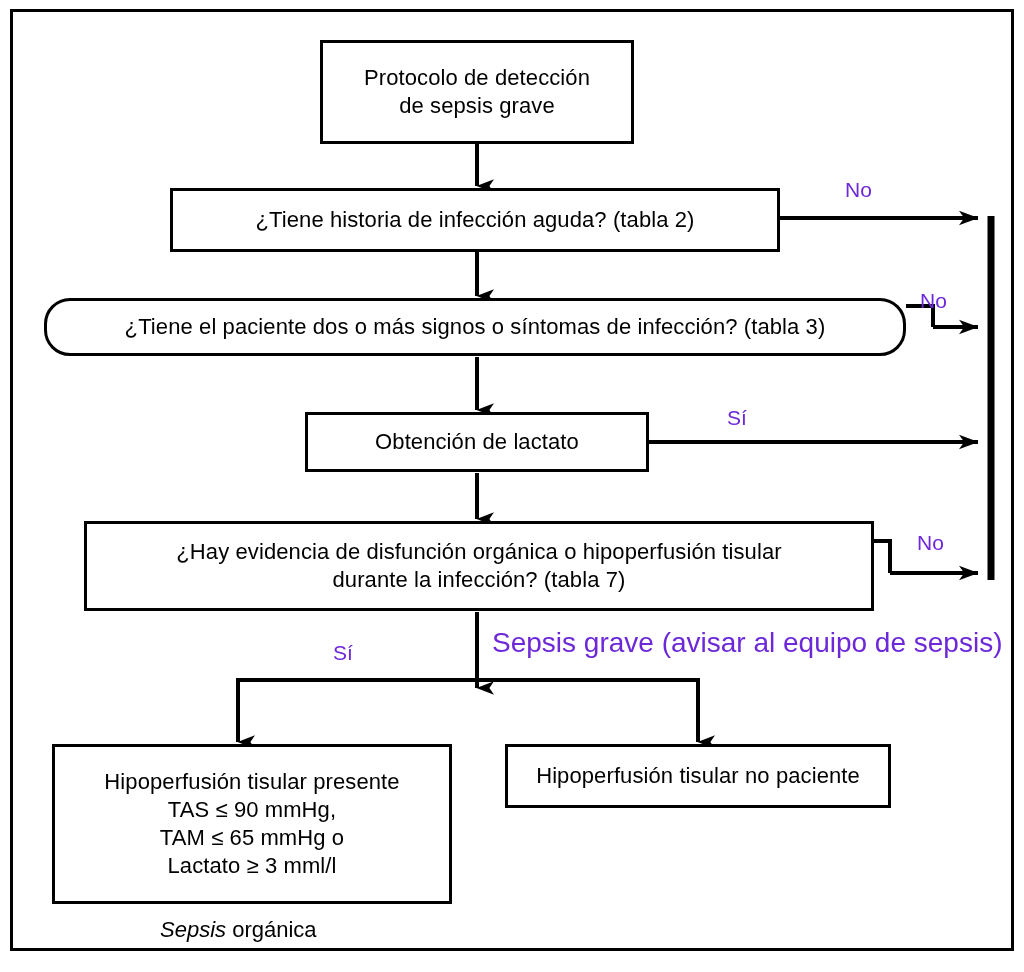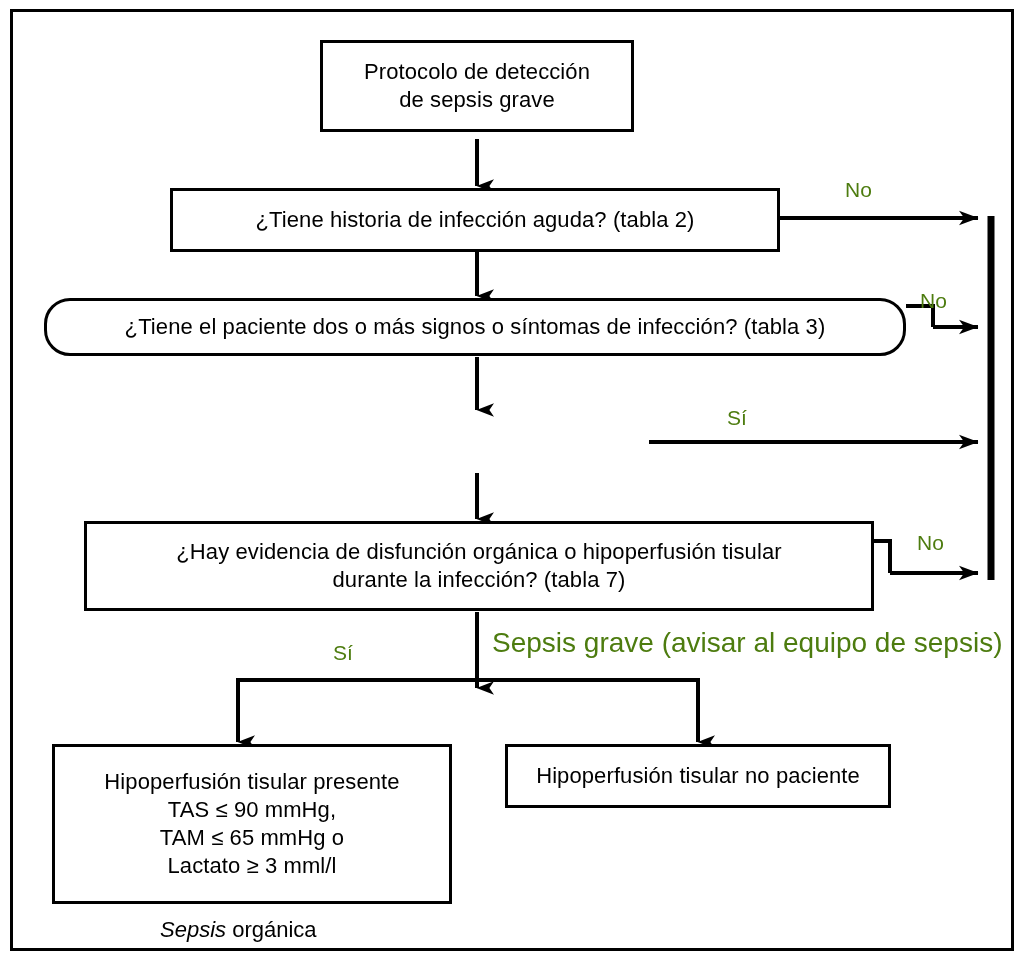--- a/index.html
+++ b/index.html
@@ -44,21 +44,21 @@
   .node .node-text {
     display: block;
     white-space: pre-line;
   }
   
   .edge-label {
     position: absolute;
     font-size: 21px;
     line-height: 1.2;
     white-space: pre;
-    color: #4d7c0f;
+    color: #6d28d9;
   }
   .caption {
     position: absolute;
     font-size: 22px;
     line-height: 1.2;
     white-space: pre;
     color: #000000;
   }
   .caption .ital {
     font-style: italic;
@@ -113,33 +113,36 @@
 
     <line x1="991" y1="216" x2="991" y2="580" stroke="#000000" stroke-width="7" stroke-linecap="butt"></line>
 
     <g stroke="#000000" stroke-width="4" fill="none">
       <path d="M 236 680 L 700 680"></path>
       <line x1="238" y1="680" x2="238" y2="742" marker-end="url(#arrow-down)"></line>
       <line x1="698" y1="680" x2="698" y2="742" marker-end="url(#arrow-down)"></line>
     </g>
   </svg>
 
-  <div class="node" style="left:320px; top:40px; width:314px; height:92px;">
+  <div class="node" style="left:320px; top:40px; width:314px; height:104px;">
     <span class="node-text">Protocolo de detección
 de sepsis grave</span>
   </div>
 
   <div class="node" style="left:170px; top:188px; width:610px; height:64px;">
     <span class="node-text">¿Tiene historia de infección aguda? (tabla 2)</span>
   </div>
 
   <div class="node" style="left:44px; top:298px; width:862px; height:58px;border-radius:26px;">
     <span class="node-text">¿Tiene el paciente dos o más signos o síntomas de infección? (tabla 3)</span>
   </div>
 
+  <div class="node" style="left:305px; top:412px; width:344px; height:60px;">
+    <span class="node-text">Obtención de lactato</span>
+  </div>
 
   <div class="node" style="left:84px; top:521px; width:790px; height:90px;">
     <span class="node-text">¿Hay evidencia de disfunción orgánica o hipoperfusión tisular
 durante la infección? (tabla 7)</span>
   </div>
 
   <div class="node" style="left:52px; top:744px; width:400px; height:160px;">
     <span class="node-text">Hipoperfusión tisular presente
 TAS ≤ 90 mmHg,
 TAM ≤ 65 mmHg o

